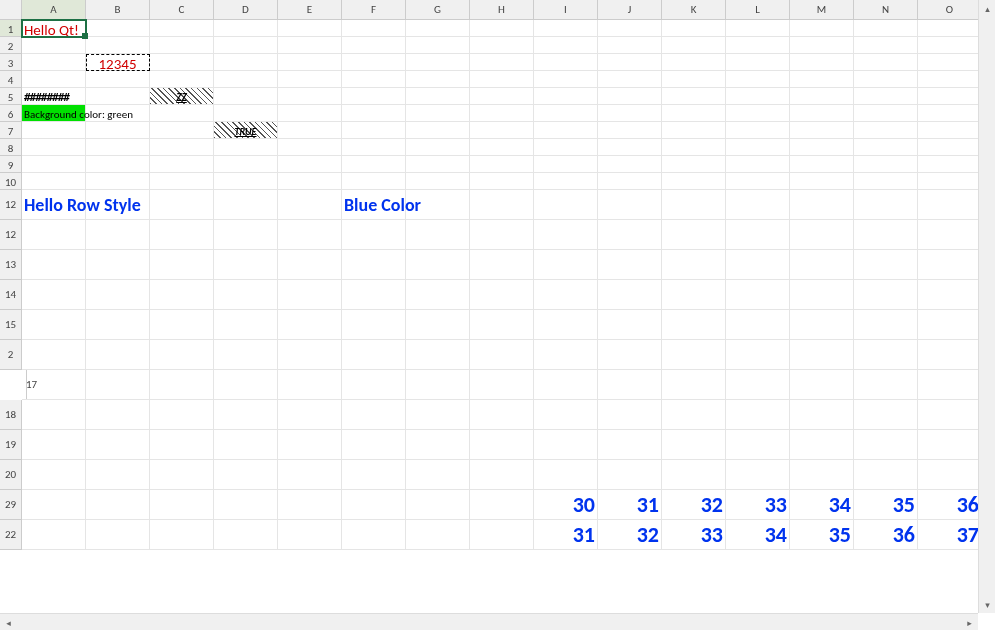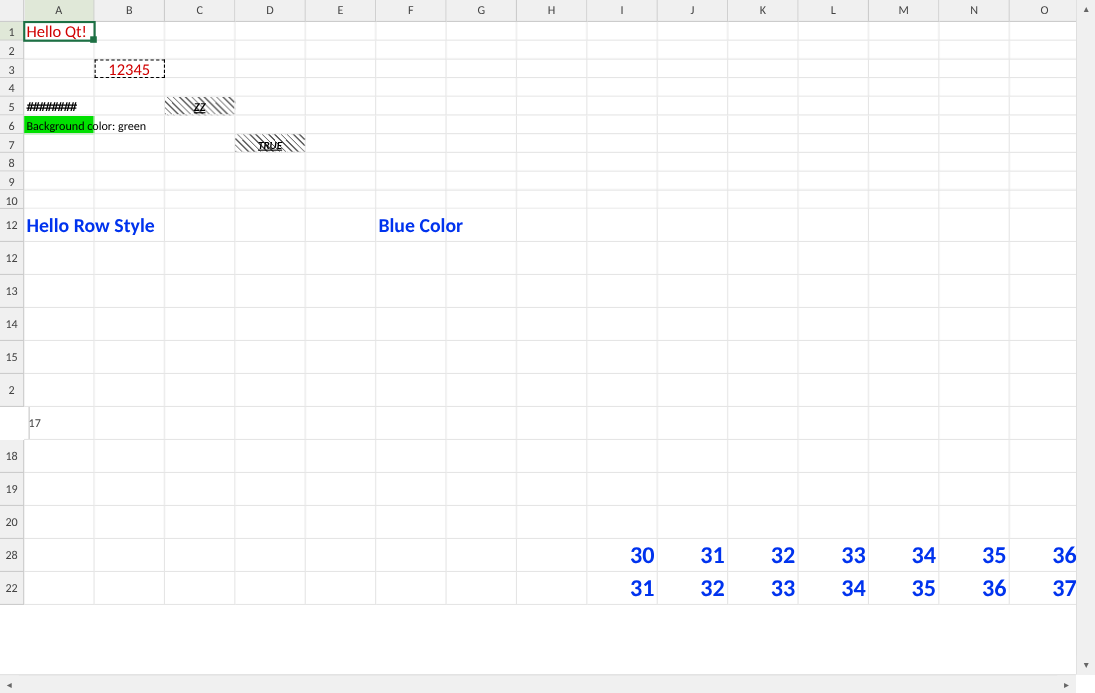--- a/index.html
+++ b/index.html
@@ -470,21 +470,21 @@
     <div class="cell tall"></div>
     <div class="cell tall"></div>
     <div class="cell tall"></div>
     <div class="cell tall"></div>
     <div class="cell tall"></div>
     <div class="cell tall"></div>
     <div class="cell tall"></div>
     <div class="cell tall"></div>
     <div class="cell tall"></div>
     <div class="cell tall"></div>
-    <div class="row-hdr" style="line-height: 30px;">28</div>
+    <div class="row-hdr" style="line-height: 30px;">29</div>
     <div class="cell tall"></div>
     <div class="cell tall"></div>
     <div class="cell tall"></div>
     <div class="cell tall"></div>
     <div class="cell tall"></div>
     <div class="cell tall"></div>
     <div class="cell tall"></div>
     <div class="cell tall"></div>
     <div class="cell blue-num tall">30</div>
     <div class="cell blue-num tall">31</div>

